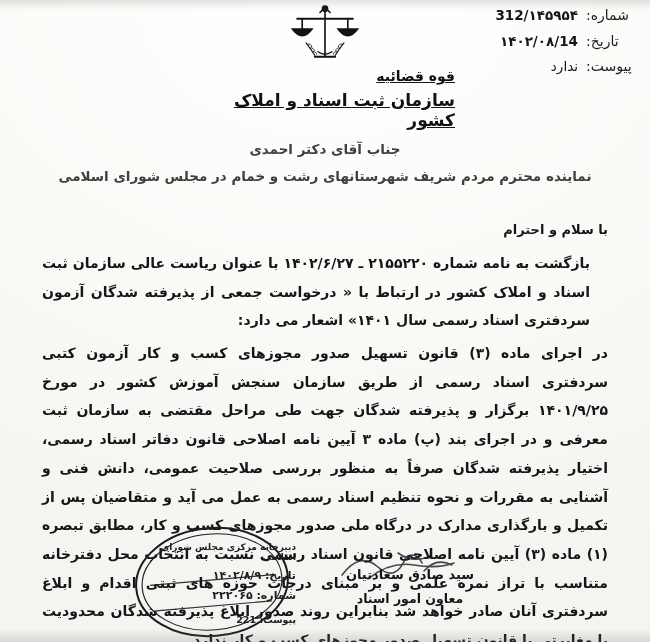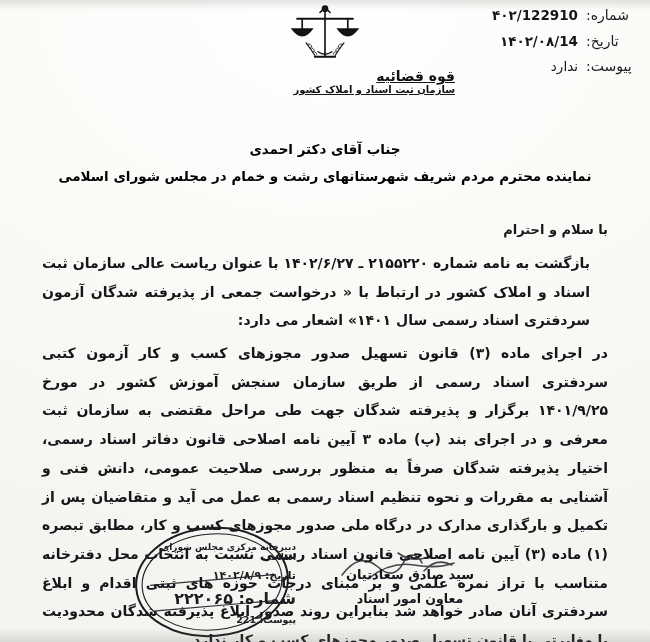--- a/index.html
+++ b/index.html
@@ -87,39 +87,40 @@
     display: block;
   }
   .org-line1 {
     margin-top: 2px;
     font-size: 14px;
     font-weight: 700;
     letter-spacing: 0.4px;
     color: #101114;
   }
   .org-line2 {
-    font-size: 10px;
+    margin-top: 6px;
+    font-size: 17px;
     font-weight: 700;
     letter-spacing: 0.3px;
     color: #101114;
   }
 
   
   .body-wrap {
     position: absolute;
     top: 136px;
     right: 26px;
     left: 26px;
   }
   .addressee {
     text-align: center;
     font-size: 13.5px;
     font-weight: 700;
     line-height: 2.0;
-    color: #000000;
+    color: #404040;
     margin-bottom: 6px;
   }
   .addressee .l1 { letter-spacing: 0.2px; }
   .addressee .l2 { letter-spacing: 0.2px; }
 
   .salutation {
     margin-top: 32px;
     margin-bottom: 12px;
     text-align: right;
     font-size: 13px;
@@ -190,21 +191,21 @@
     position: absolute;
     width: 100%;
     text-align: right;
     font-size: 9px;
     font-weight: 700;
     color: #1b1d22;
     letter-spacing: 0.2px;
   }
   .stamp-l1 { top: 20px; }
   .stamp-l2 { top: 47px; font-size: 11px; letter-spacing: 1px; }
-  .stamp-l3 { top: 67px; font-size: 16px; letter-spacing: 1px; }
+  .stamp-l3 { top: 67px; font-size: 11px; letter-spacing: 1px; }
   .stamp-l4 { top: 92px; font-size: 9.5px; }
 
   
   .edge-shade-top {
     position: absolute; top: 0; left: 0; right: 0; height: 10px;
     background: linear-gradient(180deg, rgba(120,118,112,0.20), rgba(255,255,255,0));
     pointer-events: none;
   }
   .edge-shade-bottom {
     position: absolute; bottom: 0; left: 0; right: 0; height: 14px;
@@ -217,21 +218,21 @@
 
 <div class="page">
   <div class="paper-tint"></div>
   <div class="edge-shade-top"></div>
 
   <div class="header">
 
     <div class="meta-block">
       <div class="meta-row">
         <span class="meta-label">شماره:</span>
-        <span class="meta-value">۴۰۲/122910</span>
+        <span class="meta-value">312/۱۴۵۹۵۴</span>
       </div>
       <div class="meta-row">
         <span class="meta-label">تاریخ:</span>
         <span class="meta-value">۱۴۰۲/۰۸/14</span>
       </div>
       <div class="meta-row">
         <span class="meta-label">پیوست:</span>
         <span class="meta-value faint">ندارد</span>
       </div>
     </div>

